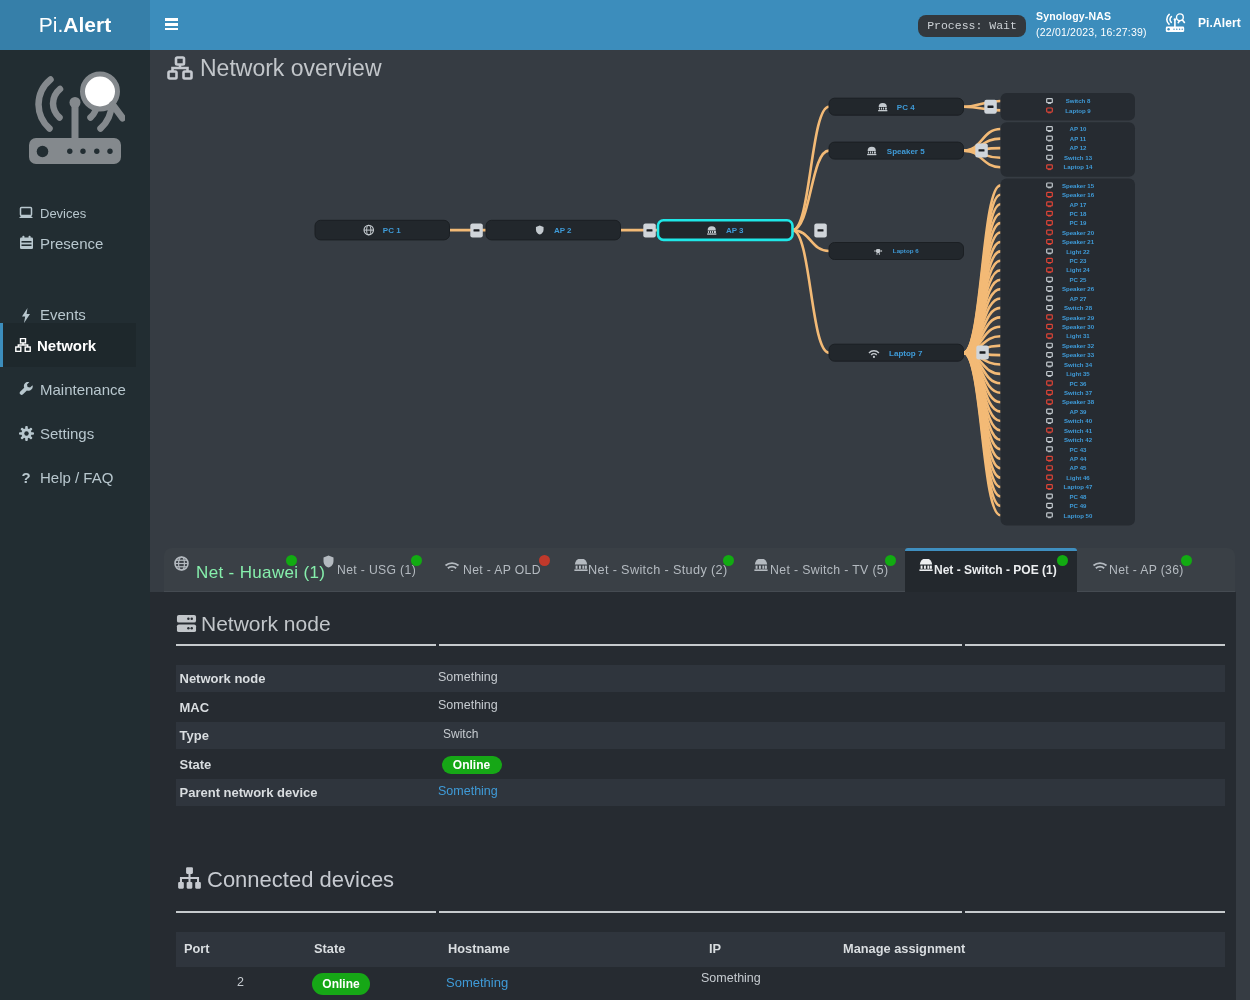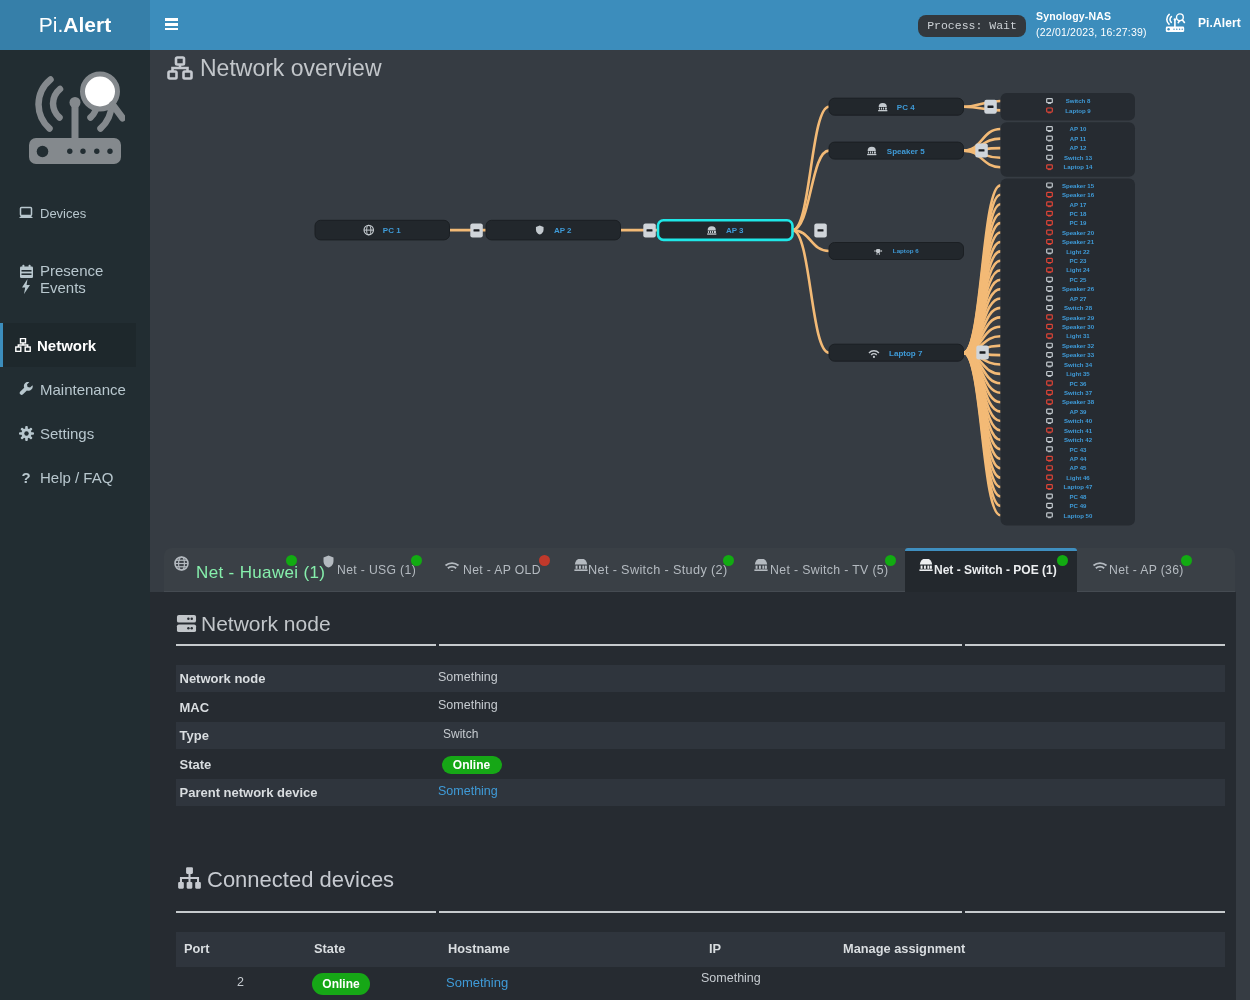--- a/index.html
+++ b/index.html
@@ -53,33 +53,33 @@
   </svg>
 <div style="position:absolute;left:0;top:191px;width:150px;height:44px;border-left:3px solid transparent;display:flex;align-items:center">
     <span style="width:24px;margin-left:11px;display:inline-flex;justify-content:center">
       <svg width="16" height="14" viewBox="0 0 16 14" style="">
         <rect x="2.5" y="1.5" width="11" height="8" rx="1" fill="none" stroke="#b8c7ce" stroke-width="1.5"></rect>
         <path d="M1,12 L3,10 h10 l2,2 z" fill="#b8c7ce"></path>
       </svg>
     </span>
     <span style="color:#b8c7ce;font-size:13px;font-weight:normal;margin-left:2px">Devices</span>
   </div>
-<div style="position:absolute;left:0;top:235px;width:121px;height:44px;border-left:3px solid transparent;display:flex;align-items:flex-end">
+<div style="position:absolute;left:0;top:235px;width:121px;height:44px;border-left:3px solid transparent;display:flex;align-items:flex-start">
     <span style="width:24px;margin-left:11px;display:inline-flex;justify-content:center">
       <svg width="15" height="15" viewBox="0 0 15 15" style="">
         <rect x="1" y="2.5" width="13" height="11.5" rx="1.2" fill="#b8c7ce"></rect>
         <rect x="3.4" y="0.8" width="2" height="3.4" rx="0.8" fill="#b8c7ce"></rect>
         <rect x="9.6" y="0.8" width="2" height="3.4" rx="0.8" fill="#b8c7ce"></rect>
         <rect x="2.5" y="6" width="10" height="1.6" fill="#222d32"></rect>
         <rect x="2.5" y="9.4" width="10" height="1.6" fill="#222d32"></rect>
       </svg>
     </span>
     <span style="color:#b8c7ce;font-size:15px;font-weight:normal;margin-left:2px">Presence</span>
   </div>
-<div style="position:absolute;left:0;top:279px;width:150px;height:44px;border-left:3px solid transparent;display:flex;align-items:flex-start">
+<div style="position:absolute;left:0;top:279px;width:150px;height:44px;border-left:3px solid transparent;display:flex;align-items:flex-end">
     <span style="width:24px;margin-left:11px;display:inline-flex;justify-content:center">
       <svg width="12" height="15" viewBox="0 0 12 15" style="">
         <path d="M7.5,0 L2,8.5 h3.2 L4,15 L10,6 H6.6 Z" fill="#b8c7ce"></path>
       </svg>
     </span>
     <span style="color:#b8c7ce;font-size:15px;font-weight:normal;margin-left:2px">Events</span>
   </div>
 <div style="position:absolute;left:0;top:323px;width:136px;height:44px;background:#1e282c;border-left:3px solid #3c8dbc;display:flex;align-items:center">
     <span style="width:24px;margin-left:8px;display:inline-flex;justify-content:center">
       <svg width="16" height="14" viewBox="0 0 16 14" style="">

